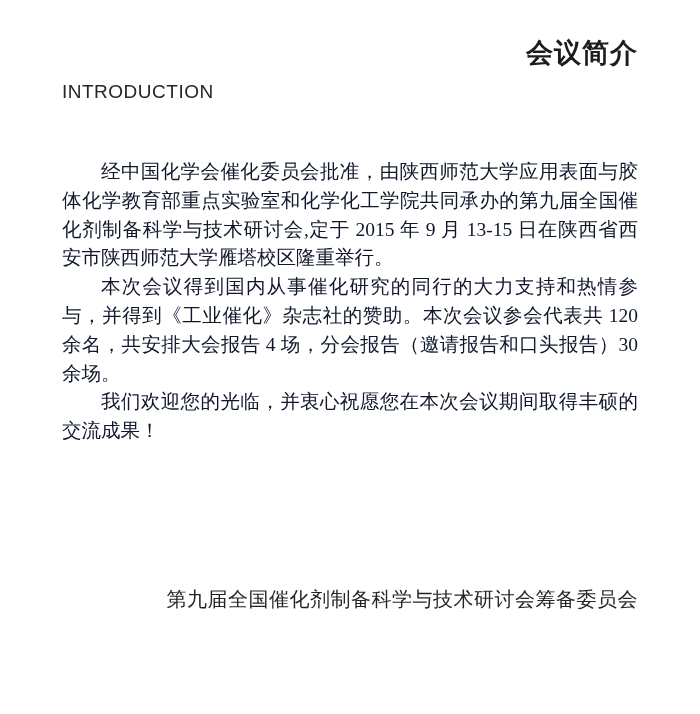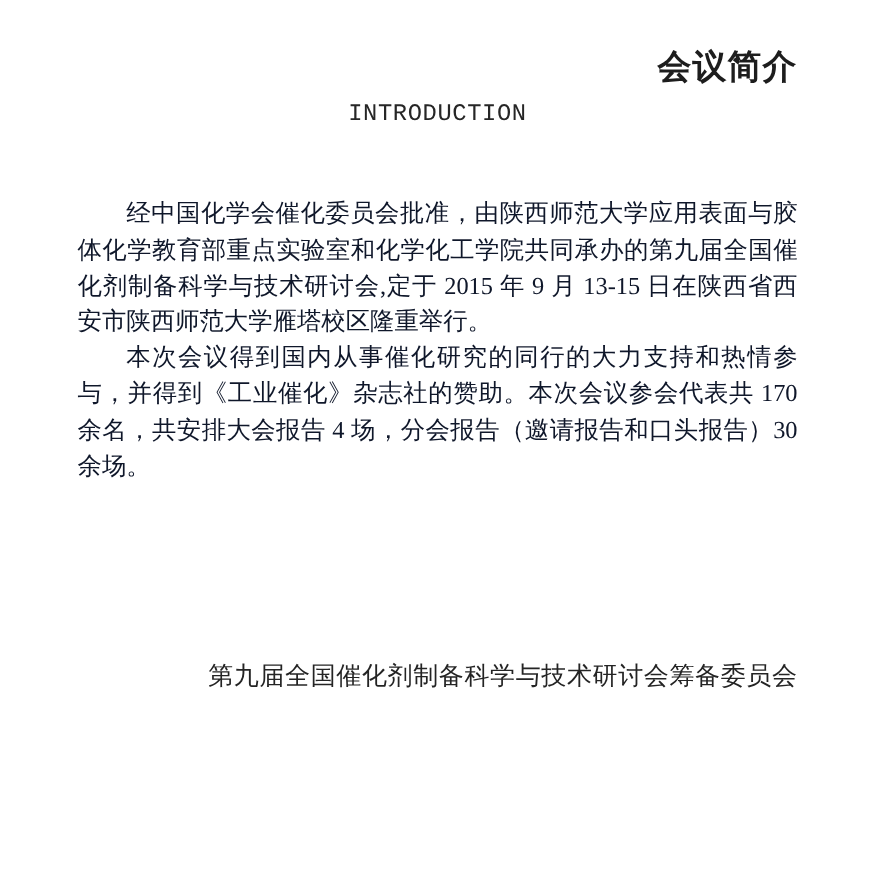--- a/index.html
+++ b/index.html
@@ -24,22 +24,22 @@
     text-align: right;
     font-family: "Liberation Sans", "DejaVu Sans", sans-serif;
     font-weight: bold;
     font-size: 27px;
     line-height: 1;
     letter-spacing: 1px;
     color: #1d1d1d;
   }
   .doc-subtitle {
     margin: 15px 0 0 0;
-    text-align: center;
-    font-family: Liberation Mono, monospace;
+    text-align: left;
+    font-family: Liberation Sans, sans-serif;
     font-size: 19px;
     line-height: 1;
     letter-spacing: 0.5px;
     color: #262626;
   }
   .doc-body {
     margin: 57px 62px 0 62px;
     font-size: 19.5px;
     line-height: 28.8px;
     text-align: justify;
@@ -67,21 +67,22 @@
 
 <div class="page">
 
   <header class="doc-header">
     <h1 class="doc-title">会议简介</h1>
     <div class="doc-subtitle">INTRODUCTION</div>
   </header>
 
   <main class="doc-body">
     <p>经中国化学会催化委员会批准，由陕西师范大学应用表面与胶体化学教育部重点实验室和化学化工学院共同承办的第九届全国催化剂制备科学与技术研讨会,定于 2015 年 9 月 13-15 日在陕西省西安市陕西师范大学雁塔校区隆重举行。</p>
-    <p>本次会议得到国内从事催化研究的同行的大力支持和热情参与，并得到《工业催化》杂志社的赞助。本次会议参会代表共 170 余名，共安排大会报告 4 场，分会报告（邀请报告和口头报告）30 余场。</p>
+    <p>本次会议得到国内从事催化研究的同行的大力支持和热情参与，并得到《工业催化》杂志社的赞助。本次会议参会代表共 120 余名，共安排大会报告 4 场，分会报告（邀请报告和口头报告）30 余场。</p>
+    <p>我们欢迎您的光临，并衷心祝愿您在本次会议期间取得丰硕的交流成果！</p>
   </main>
 
   <footer class="doc-footer">
     <div class="sig-committee">第九届全国催化剂制备科学与技术研讨会筹备委员会</div>
 
   </footer>
 
 </div>
 
 </body></html>

